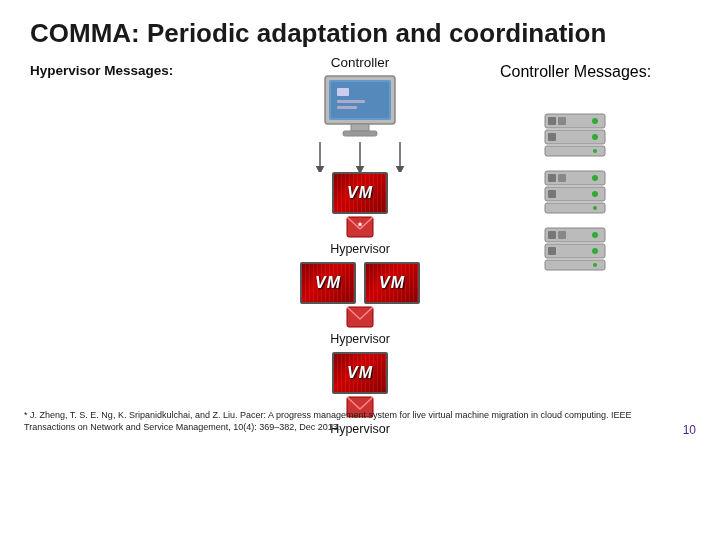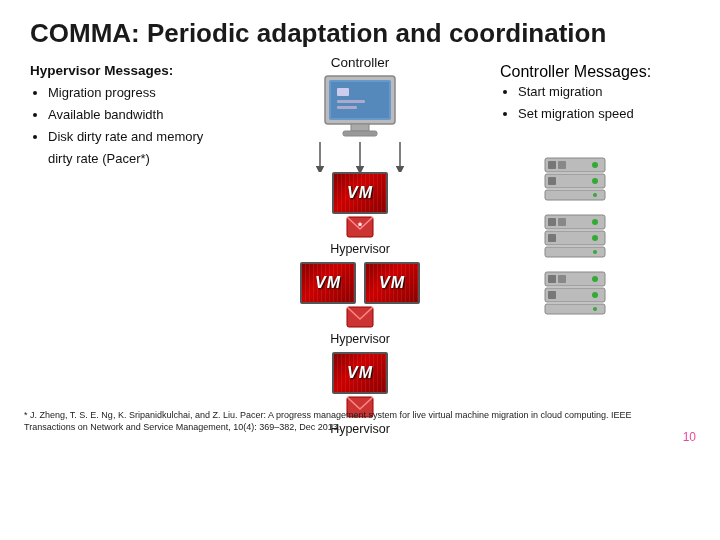--- a/index.html
+++ b/index.html
@@ -131,25 +131,20 @@
 </head>
 <body>
 
 <div class="page">
   <div class="title">COMMA: Periodic adaptation and coordination</div>
 
   <div style="display:flex; flex-direction:row; align-items:flex-start; width:100%; position:relative;justify-content:space-between;">
 
     <div class="left-panel">
       <div class="section-label">Hypervisor Messages:</div>
-      <ul>
-        <li>Migration progress</li>
-        <li>Available bandwidth</li>
-        <li>Disk dirty rate and memory dirty rate (Pacer*)</li>
-      </ul>
     </div>
 
     <div class="center-panel">
       <div class="controller-label">Controller</div>
 
       <div class="computer-icon">
         <svg width="90" height="70" viewBox="0 0 90 70">
 
           <rect x="10" y="2" width="70" height="48" rx="3" fill="#bbb" stroke="#888" stroke-width="1.5"></rect>
           <rect x="14" y="6" width="62" height="40" rx="2" fill="#6699cc"></rect>
@@ -222,24 +217,20 @@
           <polyline points="1,1 14,13 27,1" fill="none" stroke="#ff8888" stroke-width="1.5"></polyline>
         </svg>
         <div class="hyp-label">Hypervisor</div>
       </div>
     </div>
 
     <div style="display:flex; flex-direction:column; align-items:flex-start; width:190px; flex-shrink:0;">
 
       <div style="margin-bottom:21px;">
         <div class="section-label">Controller Messages:</div>
-        <ul style="list-style:disc; padding-left:18px; font-size:13px; color:#111; line-height:1.7;">
-          <li>Start migration</li>
-          <li>Set migration speed</li>
-        </ul>
       </div>
 
       <div style="display:flex; flex-direction:column; gap:12px; margin-top:10px; margin-left:40px;">
 
         <svg width="70" height="45" viewBox="0 0 70 45">
           <rect x="5" y="2" width="60" height="14" rx="2" fill="#bbb" stroke="#888" stroke-width="1"></rect>
           <rect x="5" y="18" width="60" height="14" rx="2" fill="#bbb" stroke="#888" stroke-width="1"></rect>
           <rect x="5" y="34" width="60" height="10" rx="2" fill="#bbb" stroke="#888" stroke-width="1"></rect>
           <rect x="8" y="5" width="8" height="8" rx="1" fill="#777"></rect>
           <rect x="18" y="5" width="8" height="8" rx="1" fill="#888"></rect>
@@ -271,14 +262,14 @@
           <rect x="8" y="21" width="8" height="8" rx="1" fill="#777"></rect>
           <circle cx="55" cy="25" r="3" fill="#3a3"></circle>
           <circle cx="55" cy="39" r="2" fill="#3a3"></circle>
         </svg>
       </div>
     </div>
   </div>
 
   <div class="footnote" style="position:absolute; bottom:10px; left:24px; right:60px; font-size:9px; color:#222; line-height:1.4;">* J. Zheng, T. S. E. Ng, K. Sripanidkulchai, and Z. Liu. Pacer: A progress management system for live virtual machine migration in cloud computing. IEEE Transactions on Network and Service Management, 10(4): 369–382, Dec 2013.</div>
 
-  <div class="page-num" style="position:absolute; bottom:0; right:24px; font-size:12px; color:#ec4899;">10</div>
+  <div class="page-num" style="position:absolute; bottom:7px; right:24px; font-size:12px; color:#4c1d95;">10</div>
 </div>
 
 </body></html>

